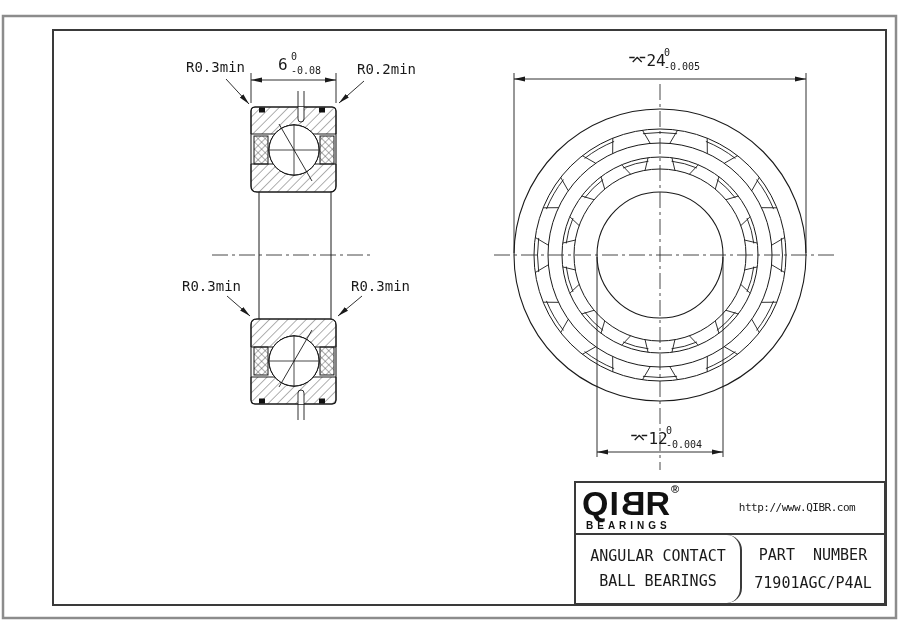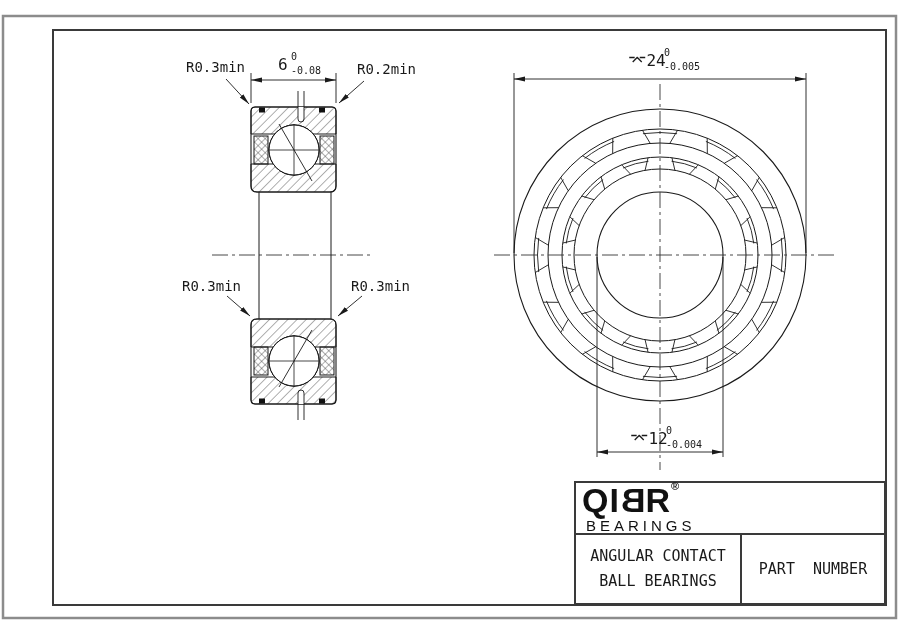--- a/index.html
+++ b/index.html
@@ -13,27 +13,27 @@
   
   .title-block{position:absolute;left:574px;top:481px;width:312px;height:124px;
     box-sizing:border-box;border:2px solid #3a3a3a;display:flex;flex-direction:column;background:#fff;}
   .tb-top{box-sizing:border-box;height:52px;border-bottom:2px solid #3a3a3a;
     display:flex;align-items:center;}
   .tb-logo{width:128px;padding-left:6px;line-height:1;}
   .logo-main{font-family:"Liberation Sans",sans-serif;font-weight:bold;font-size:34px;
     letter-spacing:1px;color:#111;display:flex;align-items:flex-start;}
   .logo-main .flip{display:inline-block;transform:scaleX(-1);}
   .logo-reg{font-size:11px;font-weight:bold;margin-top:-2px;}
-  .logo-sub{font-family:"Liberation Sans",sans-serif;font-weight:normal;font-size:15px;
+  .logo-sub{font-family:"Liberation Sans",sans-serif;font-weight:bold;font-size:10px;
     letter-spacing:4px;color:#111;margin-top:1px;padding-left:4px;}
   .tb-company{flex:1;text-align:center;font-size:11px;letter-spacing:-0.5px;line-height:1.6;}
   .tb-bottom{flex:1;display:flex;}
   .tb-product{box-sizing:border-box;width:166px;border-right:2px solid #3a3a3a;
     display:flex;flex-direction:column;justify-content:center;align-items:center;
-    font-size:15px;line-height:1.7;}
+    font-size:15px;line-height:1.7;border-radius:15px;}
   .tb-part{flex:1;display:flex;flex-direction:column;justify-content:center;align-items:center;
     font-size:15px;line-height:1.9;white-space:pre;}
 </style>
 </head>
 <body>
 
 <div class="sheet">
 
 <svg width="900" height="636" viewBox="0 0 900 636">
   <defs>
@@ -170,26 +170,28 @@
       <div class="logo-main">
             <span>Q</span>
             <span>I</span>
             <span class="flip">B</span>
             <span>R</span>
             <span class="logo-reg">®</span>
           </div>
       <div class="logo-sub">BEARINGS</div>
     </div>
     <div class="tb-company">
+      <div>http://www.QIBR.com</div>
     </div>
   </div>
   <div class="tb-bottom">
     <div class="tb-product">
       <div>ANGULAR CONTACT</div>
       <div>BALL BEARINGS</div>
     </div>
     <div class="tb-part">
       <div>PART  NUMBER</div>
+      <div>71901AGC/P4AL</div>
     </div>
   </div>
 </div>
 
 </div>
 
 </body></html>

